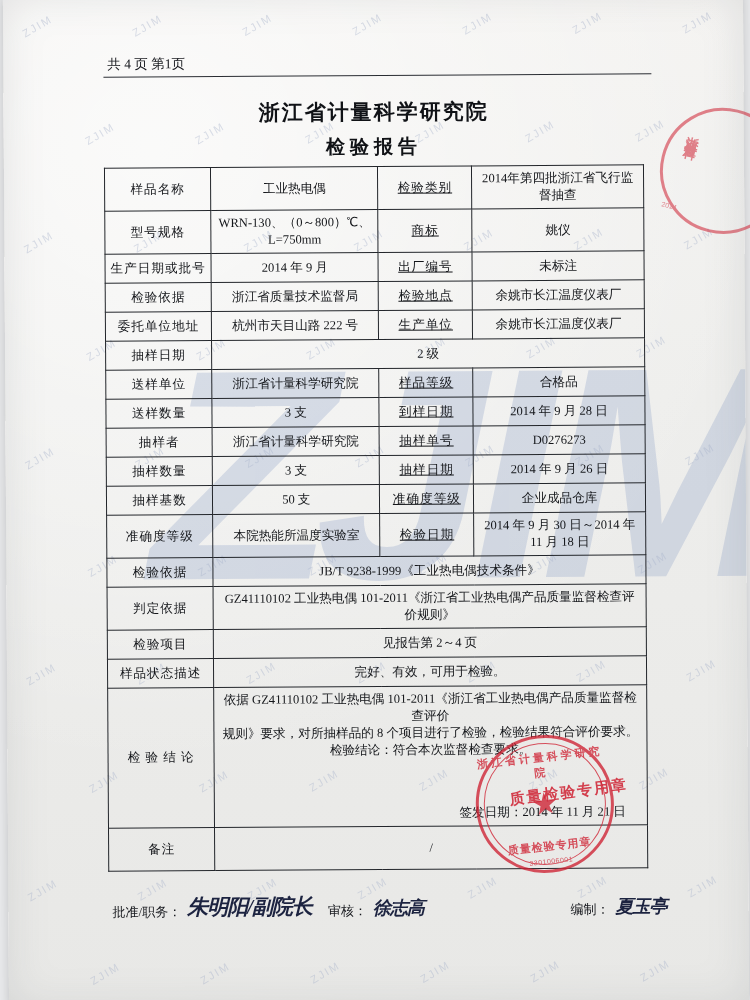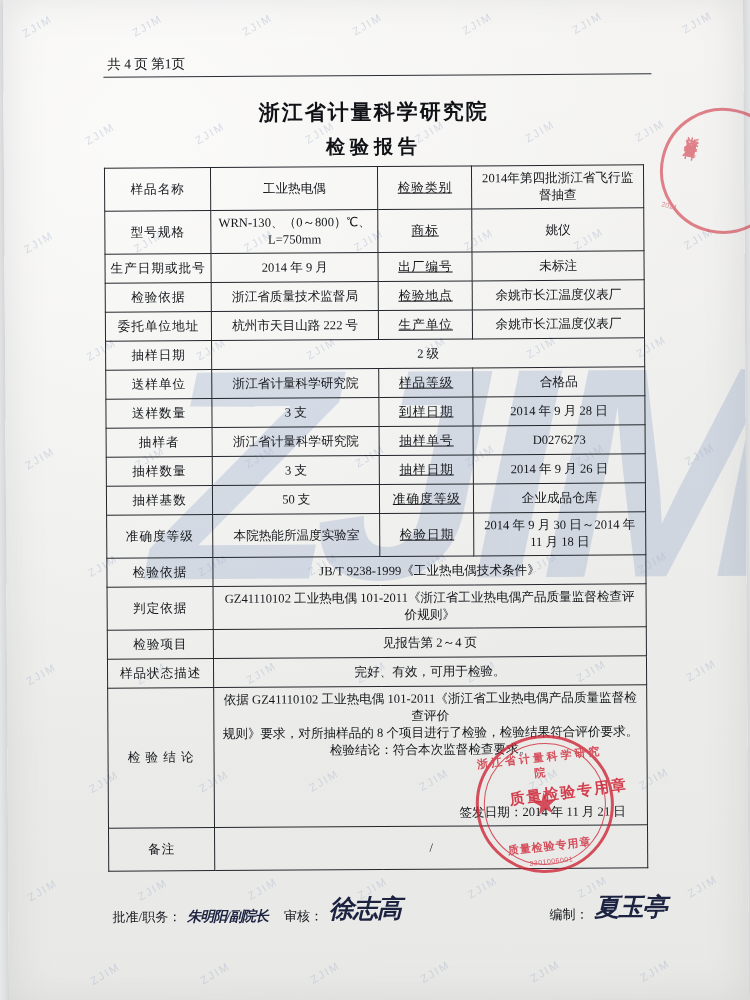--- a/index.html
+++ b/index.html
@@ -166,27 +166,27 @@
     font-size: 13px;
     color: #15171c;
     display: flex;
     align-items: flex-end;
   }
   .foot-item { display: flex; align-items: flex-end; white-space: nowrap; }
   .sig {
     font-family: "Liberation Serif", serif;
     color: #1c2340;
     font-style: italic;
-    font-size: 14px;
+    font-size: 21px;
     font-weight: bold;
     transform: rotate(-3deg) skewX(-8px);
     margin: 0 6px;
     letter-spacing: -1px;
   }
-  .sig2 { font-size: 25px; transform: rotate(-2deg) skewX(-6px); }
+  .sig2 { font-size: 18px; transform: rotate(-2deg) skewX(-6px); }
   
   .stamp-main {
     position: absolute;
     left: 468px;
     top: 742px;
     width: 132px;
     height: 132px;
     border: 3px solid #cf2233;
     border-radius: 50%;
     opacity: 0.78;

